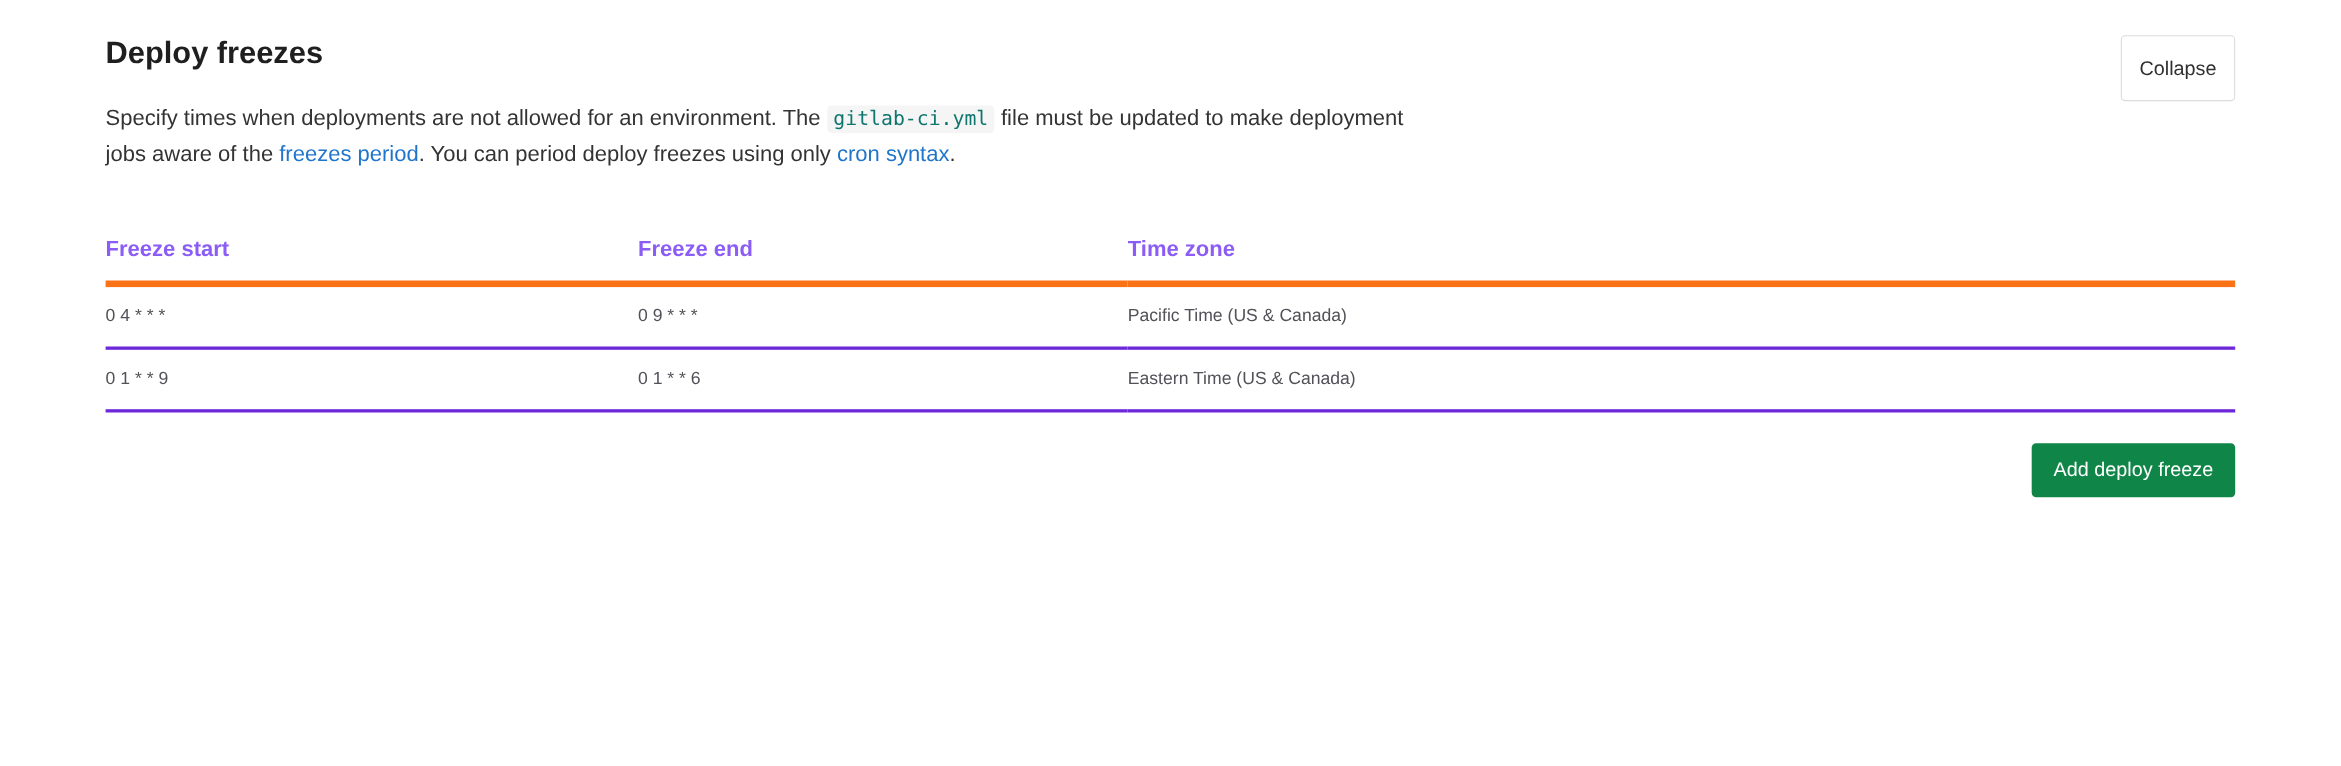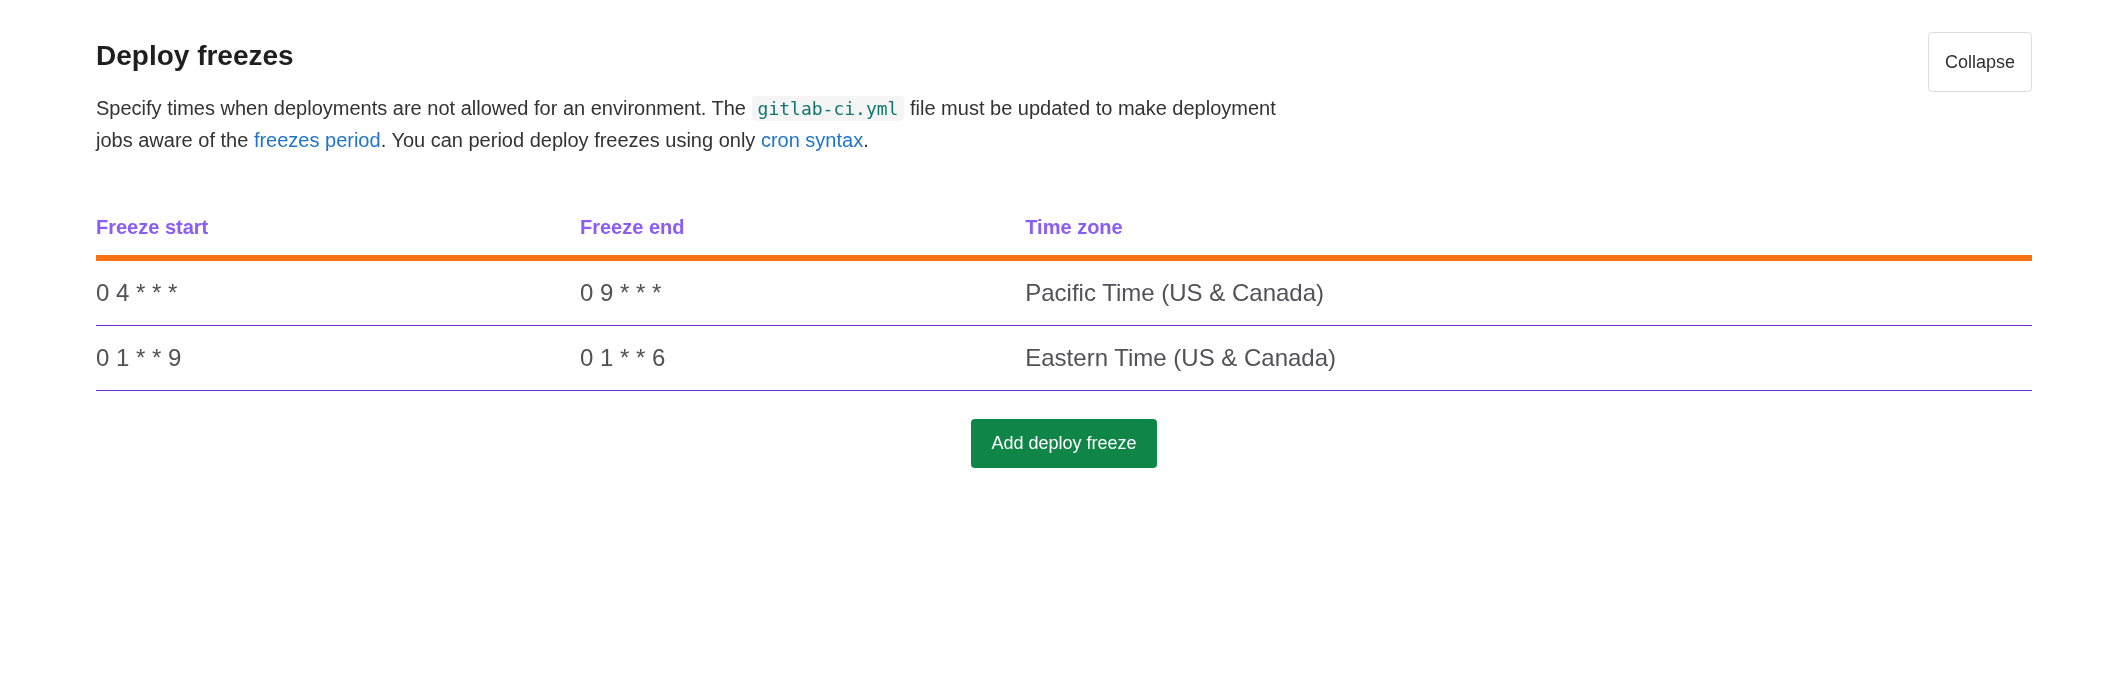--- a/index.html
+++ b/index.html
@@ -9,21 +9,21 @@
     }
     body {
       font-family: -apple-system, BlinkMacSystemFont, "Segoe UI", Helvetica, Arial, sans-serif;
       background: #fff;
       color: #303030;
       padding: 32px 96px;
     }
     .header-row {
       display: flex;
       justify-content: space-between;
-      align-items: center;
+      align-items: flex-start;
     }
     .section-title {
       font-size: 28px;
       font-weight: 700;
       color: #1f1f1f;
       margin-bottom: 12px;
     }
     .collapse-btn {
       background: #fff;
       border: 1px solid #dcdcde;
@@ -60,31 +60,31 @@
     }
     .table th {
       text-align: left;
       font-size: 20px;
       font-weight: 600;
       color: #8b5cf6;
       padding: 12px 0 16px 0;
       border-bottom: 6px solid #f97316;
     }
     .table td {
-      font-size: 24px;
+      font-size: 16px;
       color: #535158;
       padding: 18px 0;
-      border-bottom: 1px solid #6d28d9;
+      border-bottom: 3px solid #6d28d9;
     }
     .col-start { width: 25%; }
     .col-end { width: 23%; }
     .col-tz { width: 52%; }
     .add-btn-row {
       display: flex;
-      justify-content: center;
+      justify-content: flex-end;
       margin-top: 28px;
     }
     .add-btn {
       background: #108548;
       color: #fff;
       border: none;
       border-radius: 4px;
       padding: 14px 20px;
       font-size: 18px;
       font-weight: 400;

